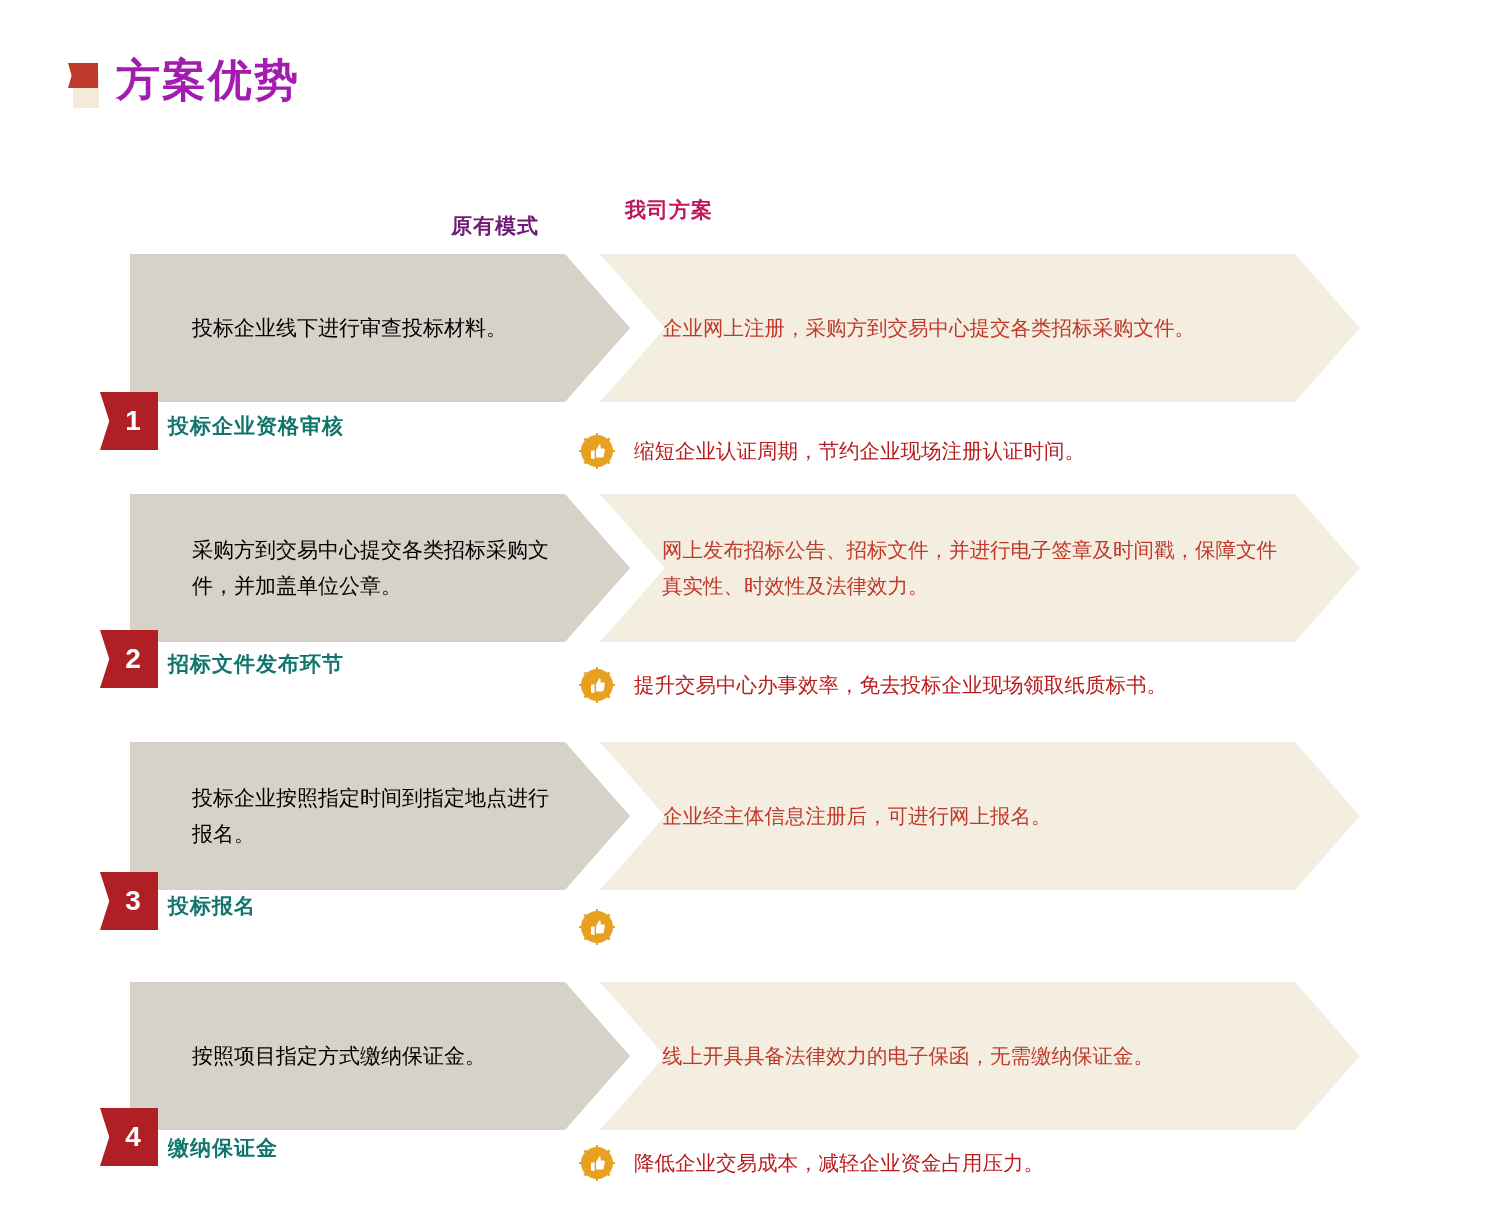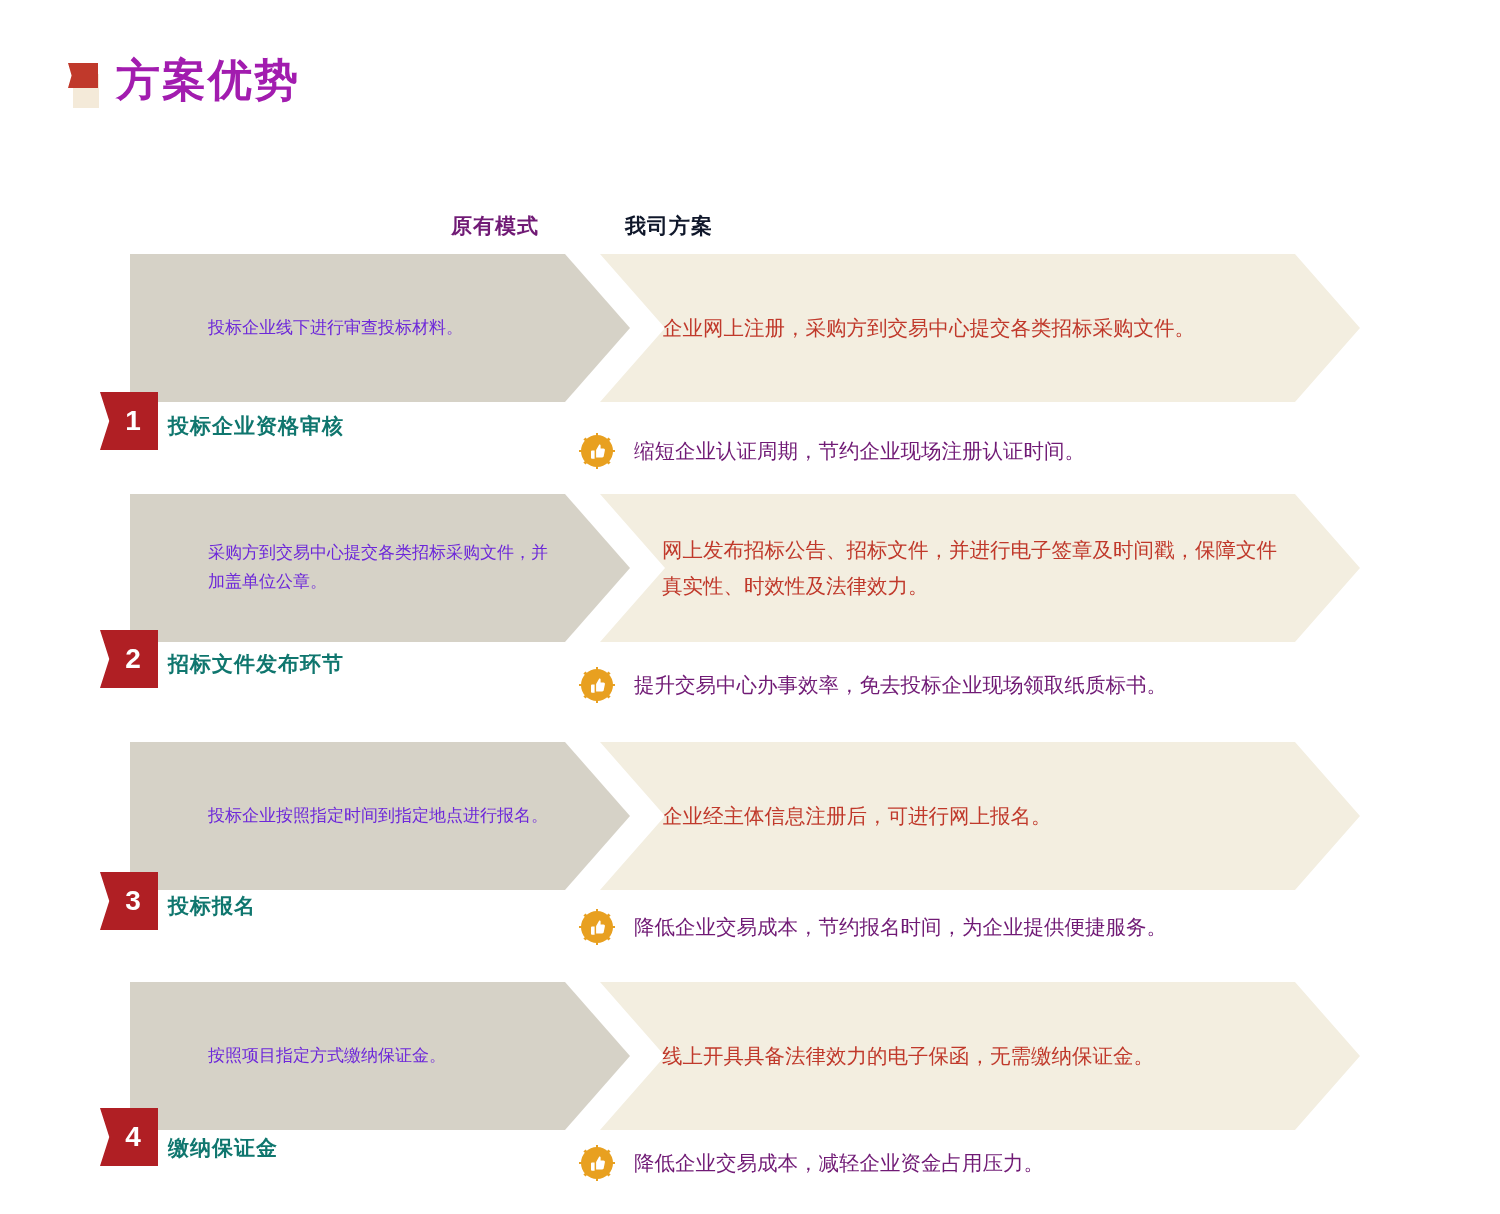--- a/index.html
+++ b/index.html
@@ -62,22 +62,22 @@
     font-weight: bold;
     letter-spacing: 1px;
   }
   .col-head.old {
     left: 451px;
     top: 212px;
     color: #701a75;
   }
   .col-head.ours {
     left: 625px;
-    top: 212px;
-    color: #0f172a;
+    top: 196px;
+    color: #be185d;
   }
 
   
   .row {
     position: absolute;
     left: 0;
     width: 1500px;
   }
   .row-1 { top: 254px; }
   .row-2 { top: 494px; }
@@ -93,24 +93,23 @@
     height: 148px;
     background: #d6d2c7;
     clip-path: polygon(0 0, 435px 0, 500px 50%, 435px 100%, 0 100%, 0 100%);
     display: flex;
     align-items: center;
     box-sizing: border-box;
     padding-left: 62px;
     padding-right: 70px;
   }
   .chev-old .txt {
-    font-size: 17px;
+    font-size: 21px;
     line-height: 1.7;
-    color: #6d28d9;
-    margin-left: 16px;
+    color: #000000;
   }
   .chev-new {
     position: absolute;
     left: 600px;
     top: 0;
     width: 760px;
     height: 148px;
     background: #f3eee0;
     clip-path: polygon(0 0, 695px 0, 760px 50%, 695px 100%, 0 100%, 65px 50%);
     display: flex;
@@ -167,21 +166,21 @@
     display: flex;
     align-items: center;
   }
   .benefit.bf1 { top: 178px; }
   .benefit.bf2 { top: 172px; }
   .benefit.bf3 { top: 166px; }
   .benefit.bf4 { top: 162px; justify-content: flex-end; }
 
   .benefit .txt {
     font-size: 20.5px;
-    color: #701a75;
+    color: #b91c1c;
     margin-left: 18px;
     line-height: 1.6;
   }
 
   .thumb-icon {
     width: 38px;
     height: 38px;
     flex: 0 0 38px;
     position: relative;
   }
@@ -286,21 +285,20 @@
               <rect x="33" y="18" width="4" height="2"></rect>
             <rect x="6" y="6" width="3" height="3" transform="rotate(45 7.5 7.5)"></rect>
             <rect x="29" y="6" width="3" height="3" transform="rotate(45 30.5 7.5)"></rect>
             <rect x="6" y="29" width="3" height="3" transform="rotate(45 7.5 30.5)"></rect>
             <rect x="29" y="29" width="3" height="3" transform="rotate(45 30.5 30.5)"></rect>
           </g>
         </g>
         <path d="M14 18.5h2.6v8.2H14a1 1 0 0 1-1-1v-6.2a1 1 0 0 1 1-1zm4.1-.6 3-5.1c.4-.7 1.5-.5 1.5.5v3.3h2.9c.9 0 1.6.8 1.4 1.7l-1.2 6c-.1.7-.7 1.2-1.4 1.2h-6.2v-7.6z" fill="#ffffff"></path>
       </svg>
     </span>
-    <span class="txt">降低企业交易成本，节约报名时间，为企业提供便捷服务。</span>
   </div>
 </div>
 
 <div class="row row-4">
   <div class="chev-old">
     <div class="txt">按照项目指定方式缴纳保证金。</div>
   </div>
   <div class="chev-new">
     <div class="txt">线上开具具备法律效力的电子保函，无需缴纳保证金。</div>
   </div>

